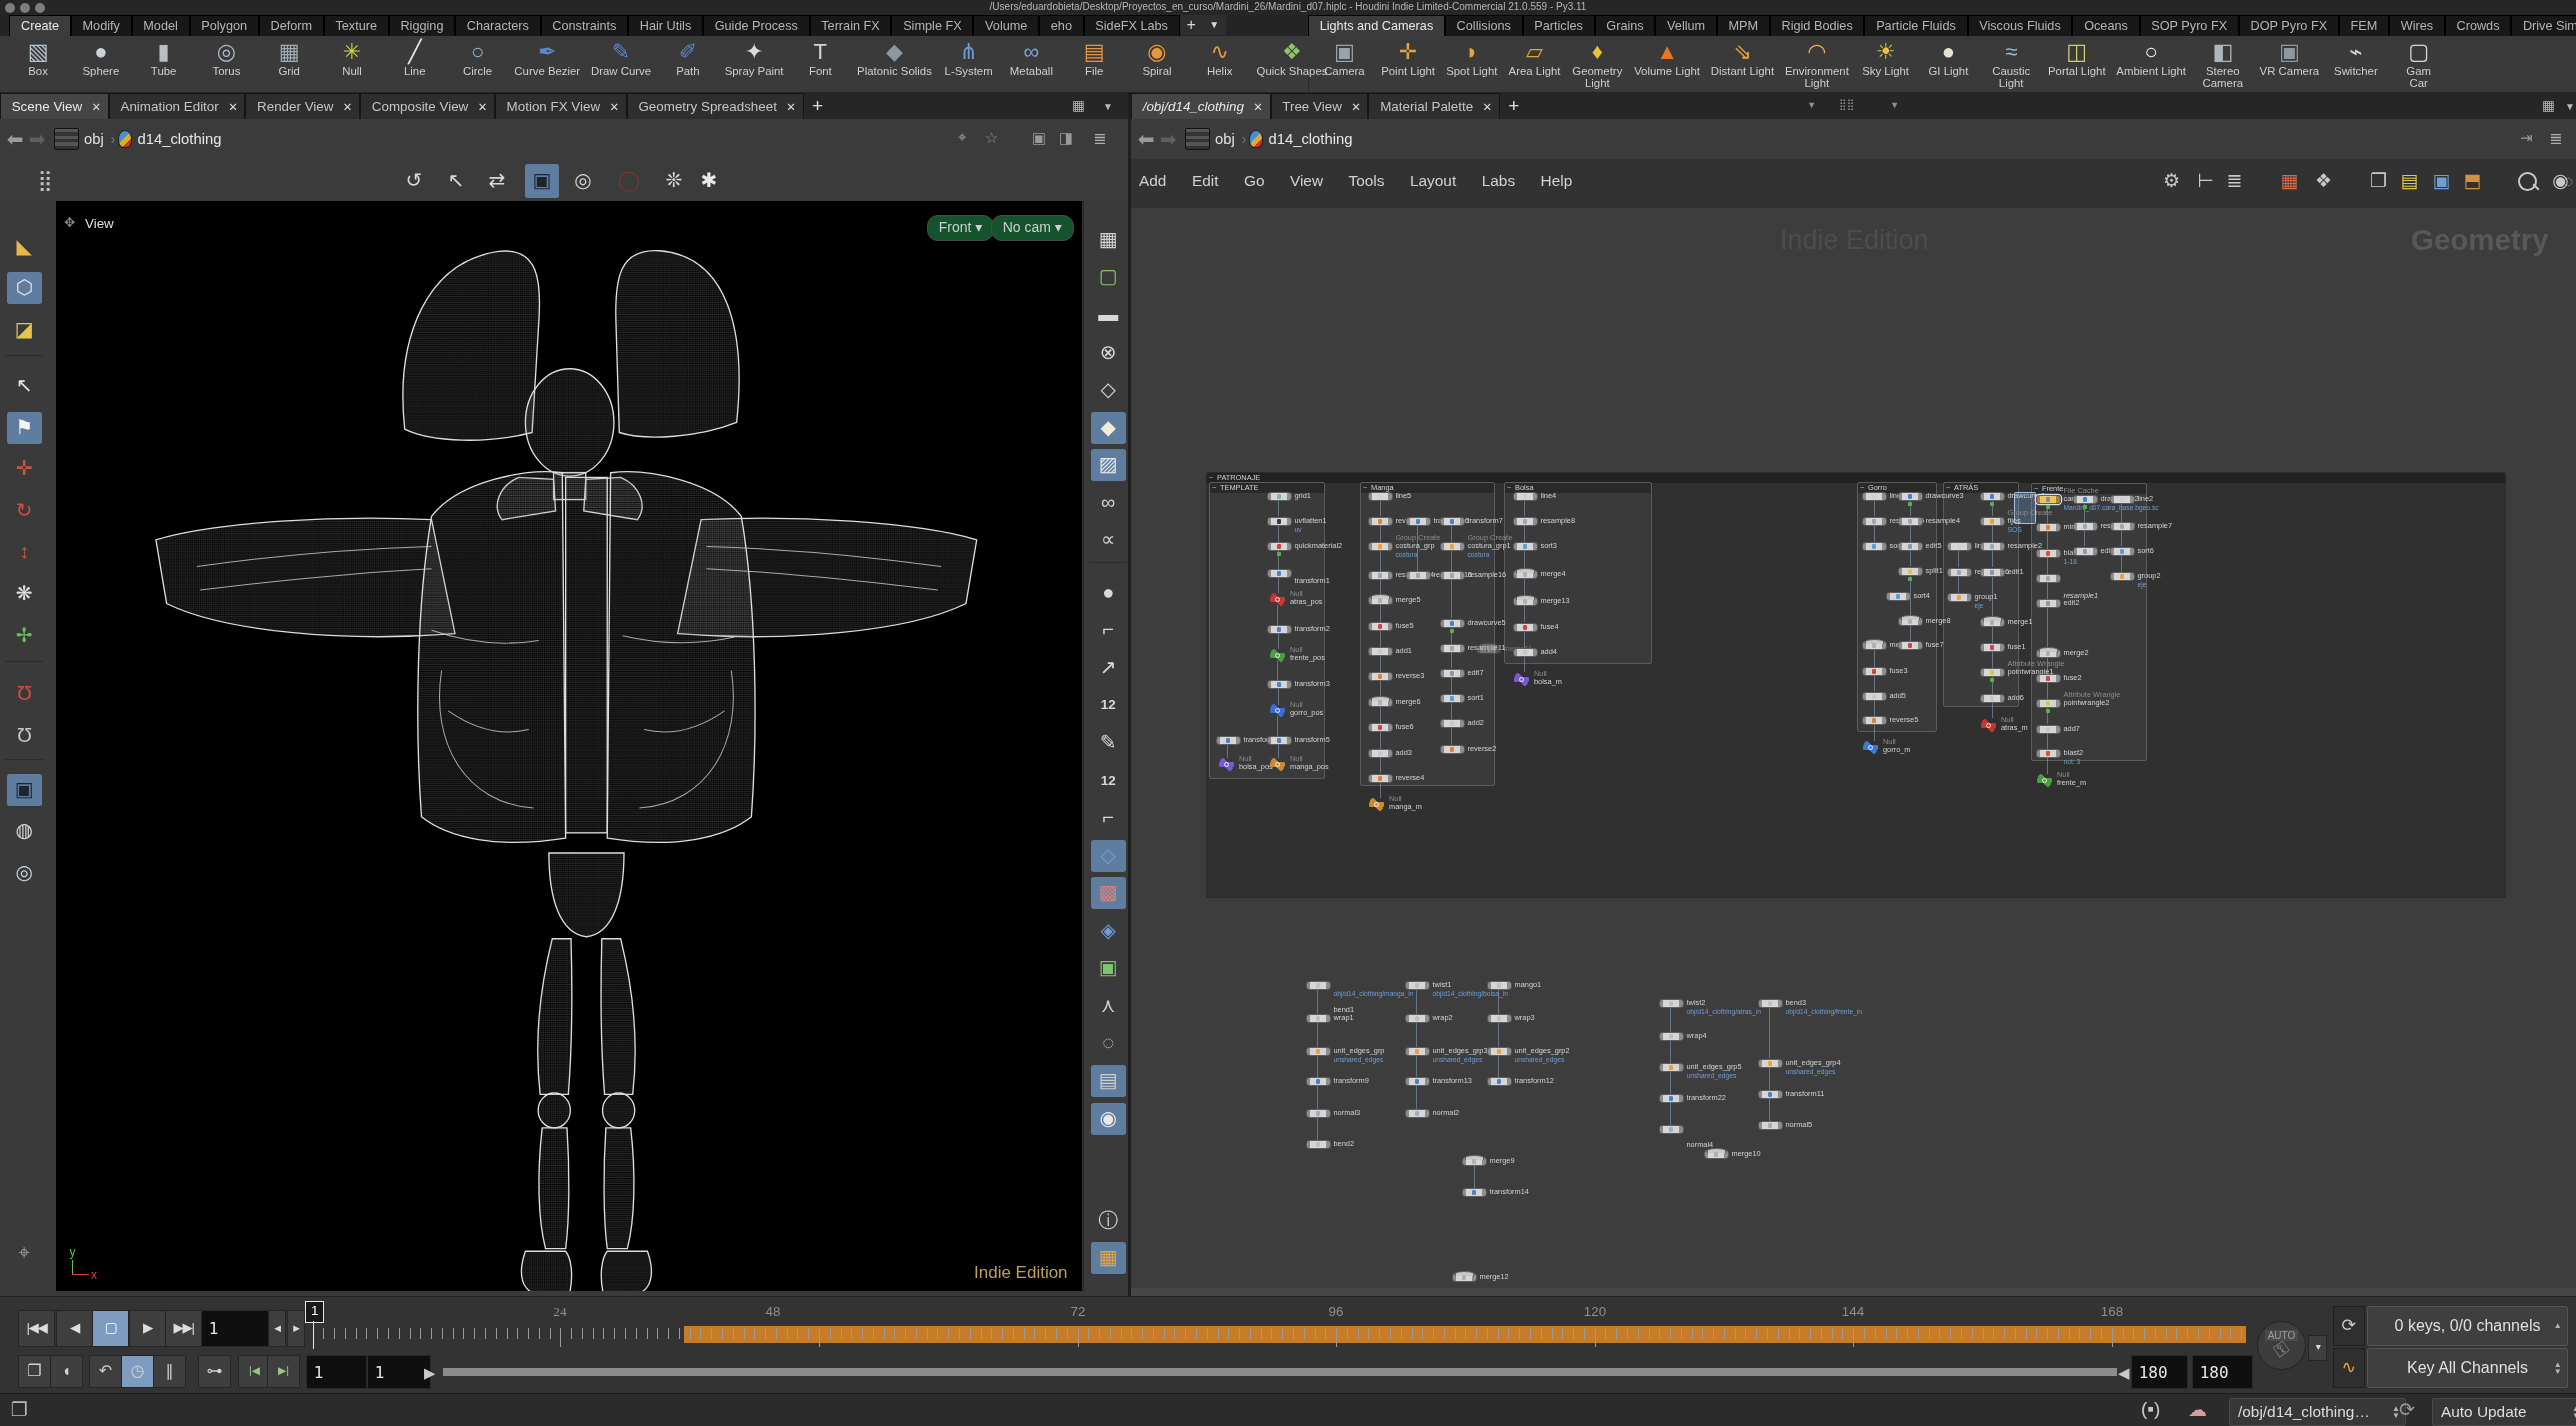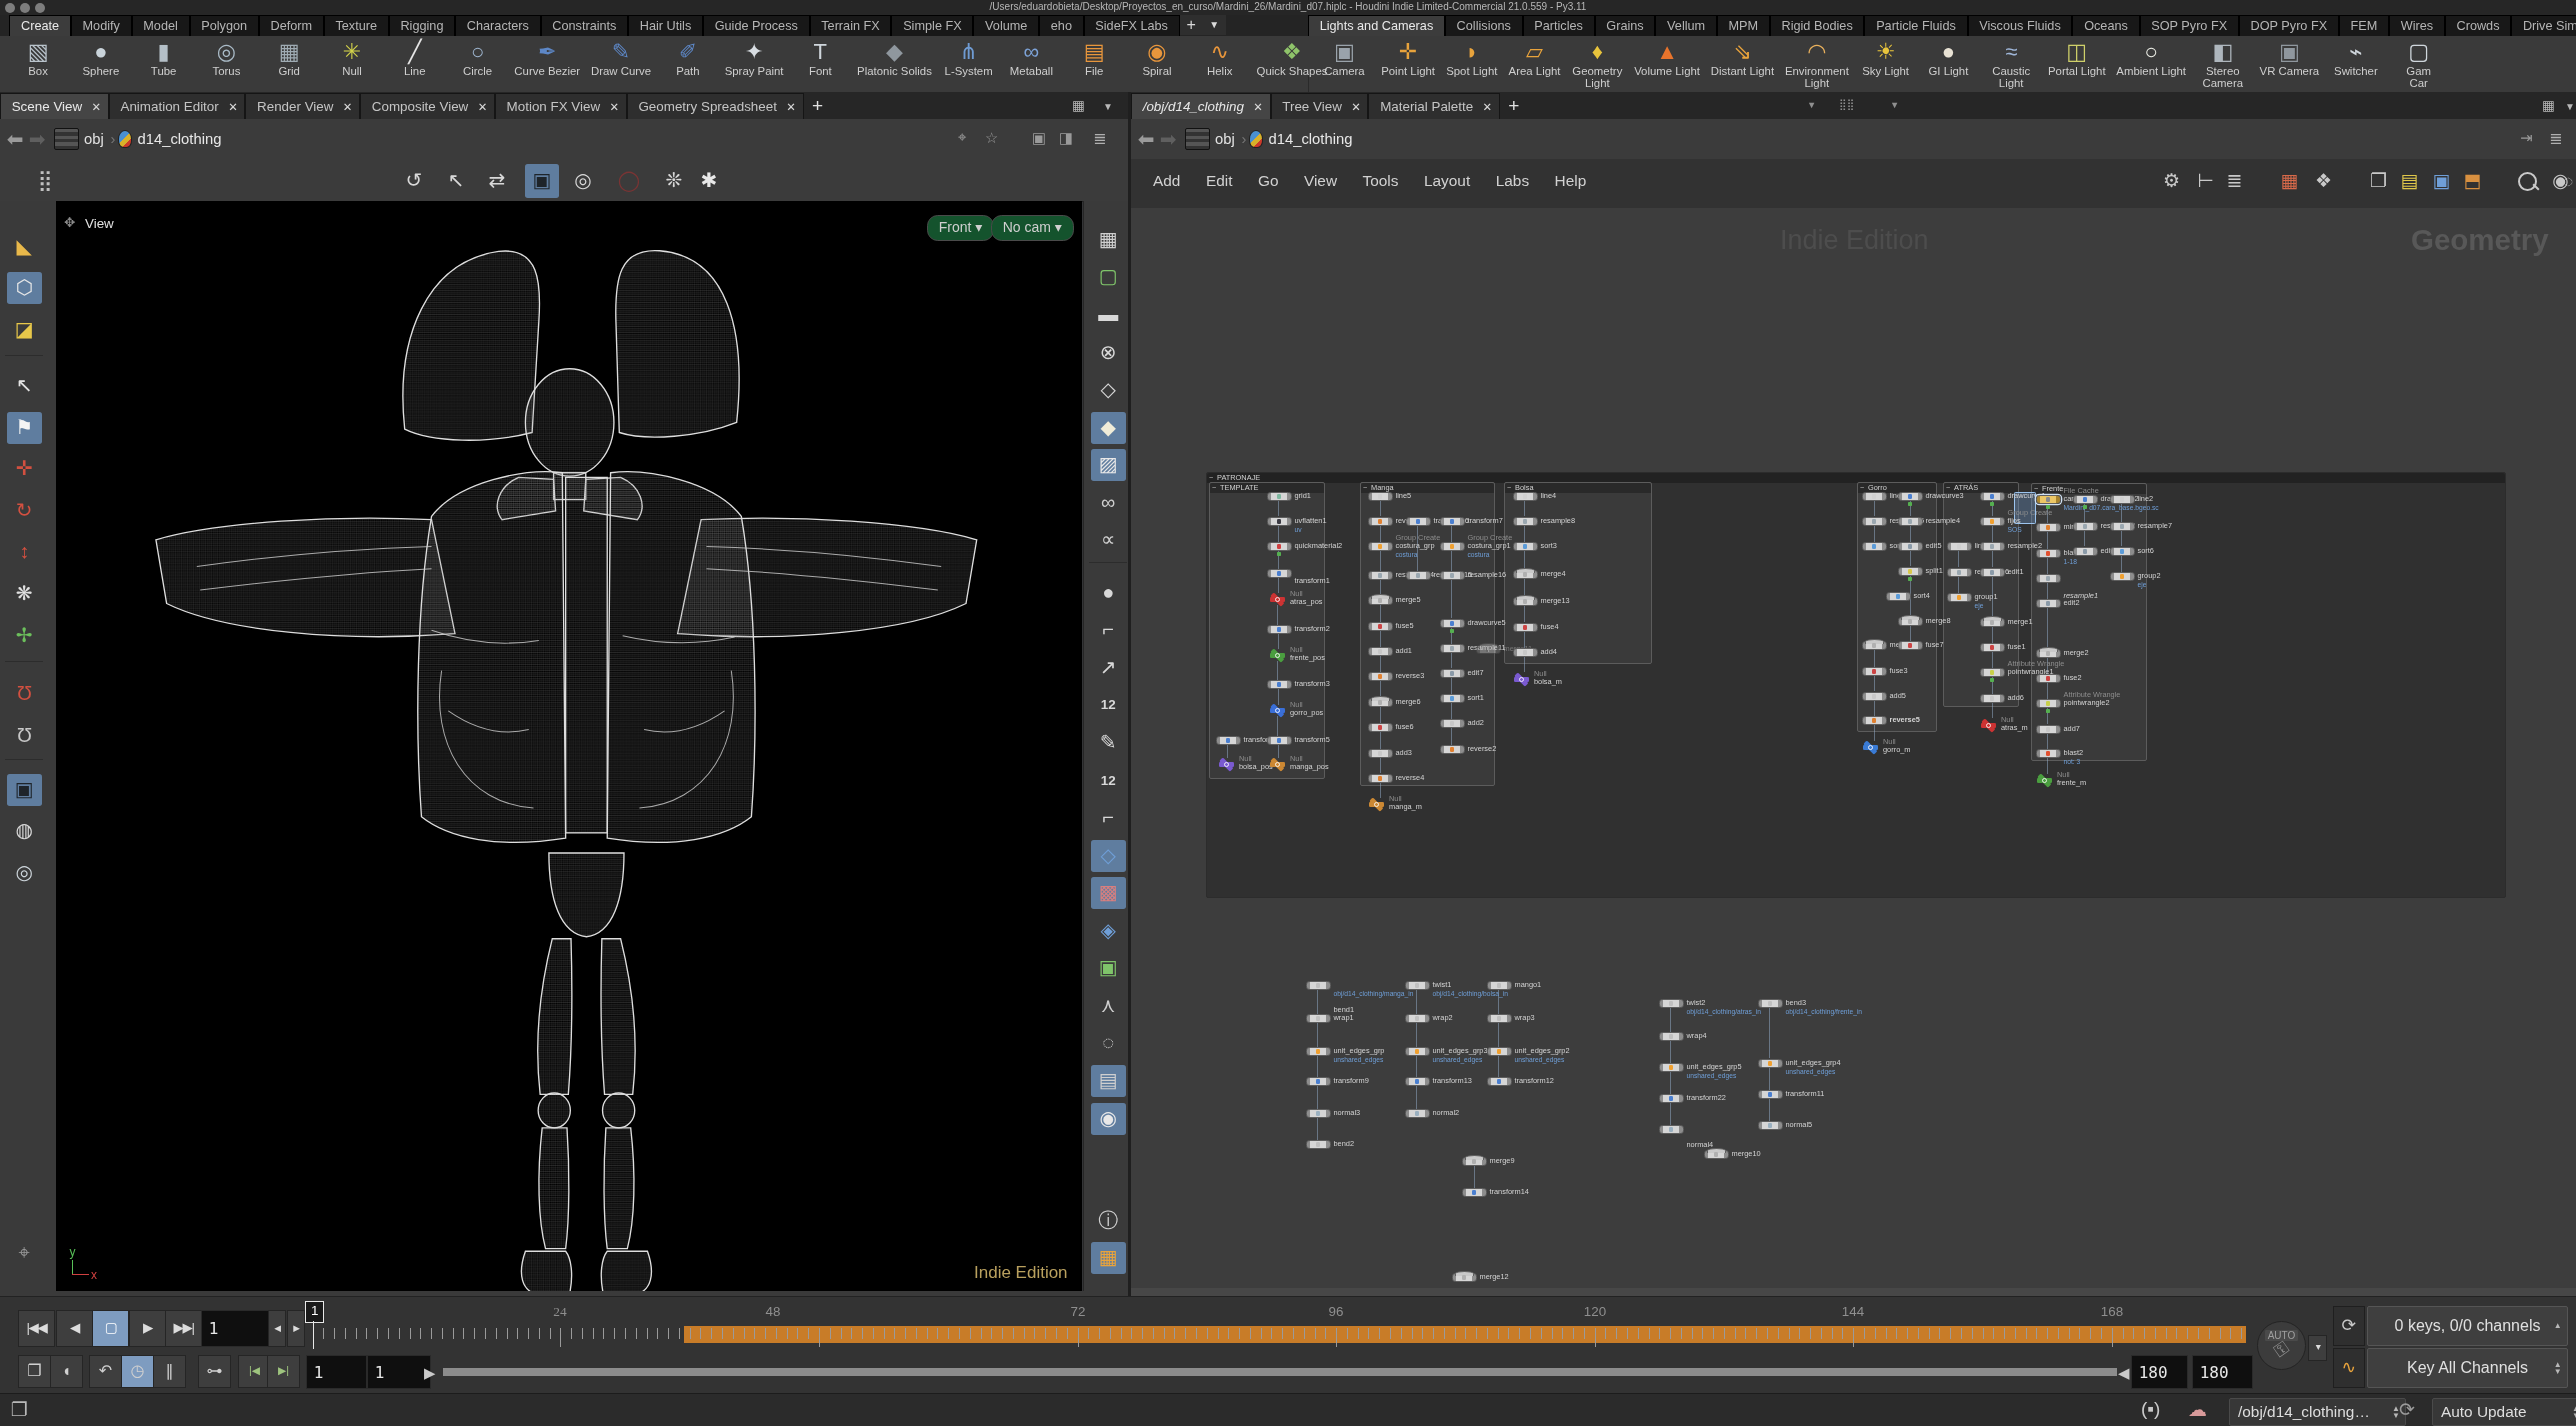--- a/index.html
+++ b/index.html
@@ -529,21 +529,21 @@
   <span class="clap"></span>
   <span class="ctxchip">obj</span>
   <span style="color:#777;font-size:14.8px">›</span>
   <span class="nodeball"></span>
   <span class="nodechip">d14_clothing</span>
 </div>
 <span class="abs" style="left:2520px;top:129px;font-size:14.8px;color:#9a9a9a">⇥</span>
 <span class="abs" style="left:2549px;top:129px;font-size:16px;color:#b0b0b0">≣</span>
 
 <div class="abs" id="netmenu">
-  <div id="menuitems" style="position:absolute;left:22px;top:13.4px;display:flex">
+  <div id="menuitems" style="position:absolute;left:8px;top:13.4px;display:flex">
       <div class="menuitem">Add</div>
       <div class="menuitem">Edit</div>
       <div class="menuitem">Go</div>
       <div class="menuitem">View</div>
       <div class="menuitem">Tools</div>
       <div class="menuitem">Layout</div>
       <div class="menuitem">Labs</div>
       <div class="menuitem">Help</div>
     </div>
   <span class="abs" style="left:1432px;top:12px;font-size:17.4px;color:#c9c9c9">◌</span>
@@ -1179,21 +1179,21 @@
         <span class="dot" style="background: rgb(200, 200, 200);"></span>
       </div>
       <div class="nlbl" style="top: 0px;">
         <div>add5</div>
       </div>
     </div>
     <div class="node" style="left: 731px; top: 508px;">
       <div class="cap">
         <span class="dot" style="background: rgb(224, 128, 48);"></span>
       </div>
-      <div class="nlbl" style="top: 0px; font-weight: bold;">
+      <div class="nlbl" style="top: 0px;">
         <div>reverse5</div>
       </div>
     </div>
     <div class="node" style="left: 733px; top: 533px;">
       <div class="nx" style="--c: #3a7bd5;">
         <i></i>
         <i></i>
         <s></s>
       </div>
       <div class="nlbl" style="left: 19px; top: -3.4px;">

